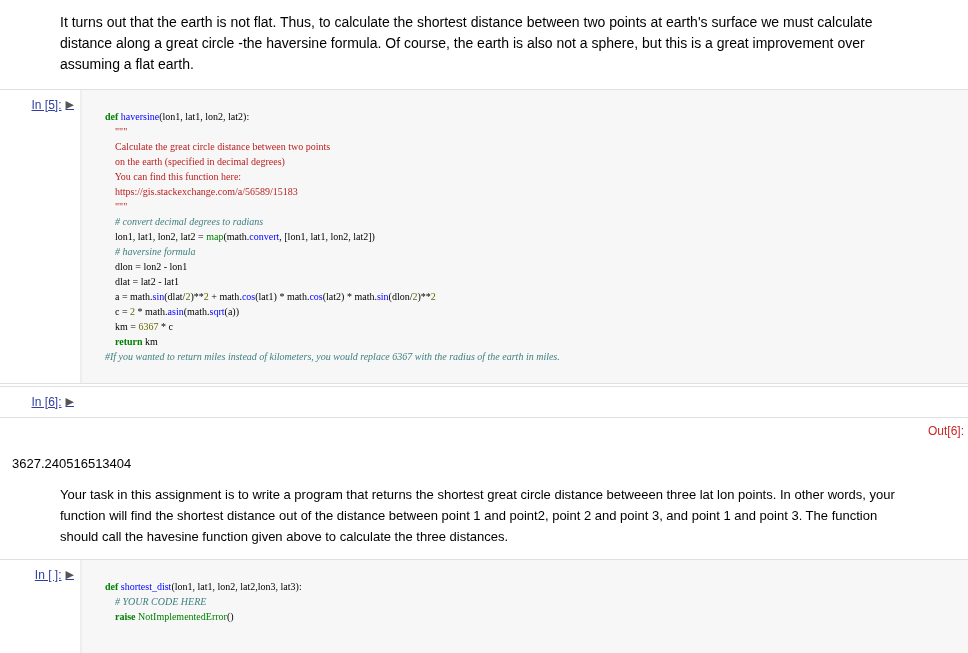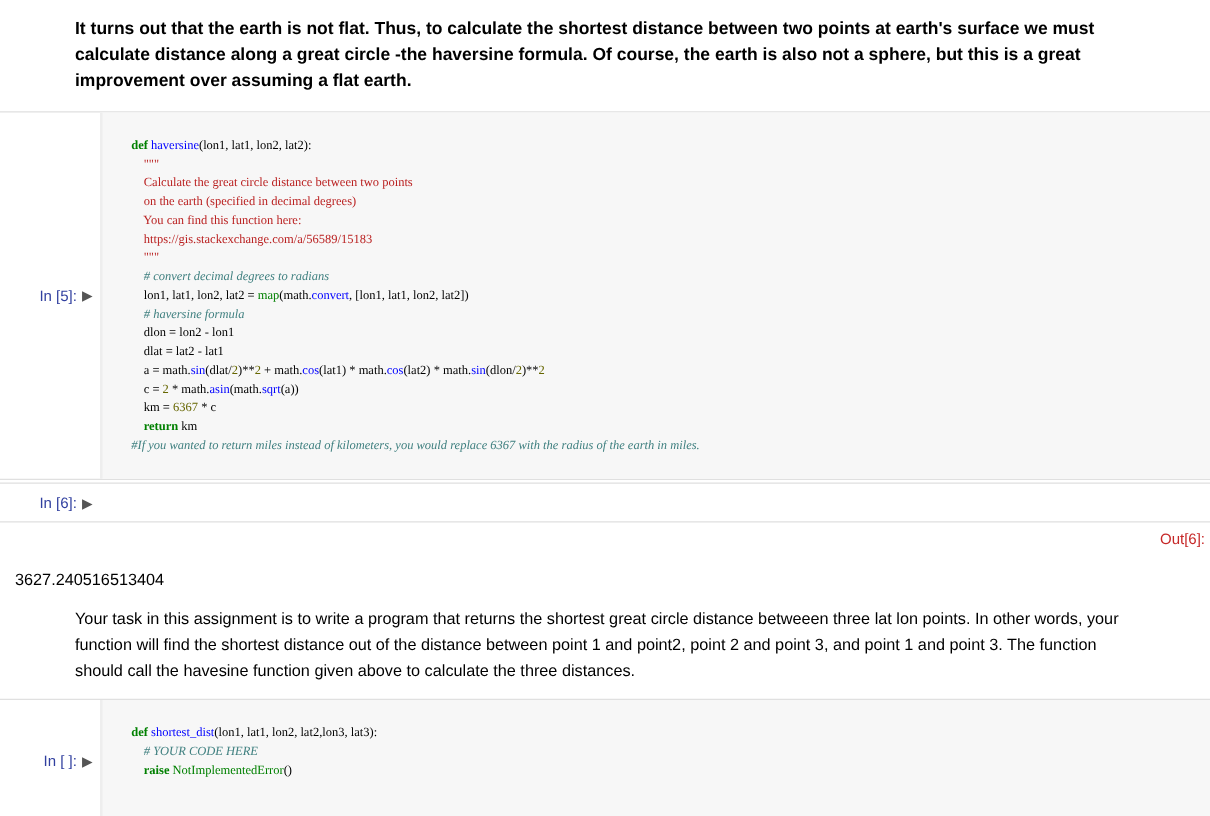--- a/index.html
+++ b/index.html
@@ -12,40 +12,41 @@
     .notebook {
       width: 968px;
       background: #ffffff;
     }
     .text-cell {
       padding: 12px 88px 12px 60px;
       font-family: Arial, sans-serif;
       font-size: 14px;
       line-height: 1.5;
       color: #000;
-      font-weight: bold;
+      font-weight: normal;
     }
     .code-cell {
       display: flex;
       flex-direction: row;
       border-top: 1px solid #e0e0e0;
       border-bottom: 1px solid #e0e0e0;
       margin: 2px 0;
     }
     .cell-label {
       min-width: 80px;
       padding: 8px 4px 8px 8px;
       font-family: Arial, sans-serif;
       font-size: 12px;
       color: #303f9f;
       white-space: nowrap;
       display: flex;
-      align-items: center;
+      align-items: flex-start;
       justify-content: flex-end;
       gap: 4px;
+      text-decoration: underline;
     }
     .cell-label .run-icon {
       color: #555;
       font-size: 11px;
       margin-right: 2px;
     }
     .cell-content {
       flex: 1;
       background: #f7f7f7;
       border-left: 2px solid #eeeeee;

